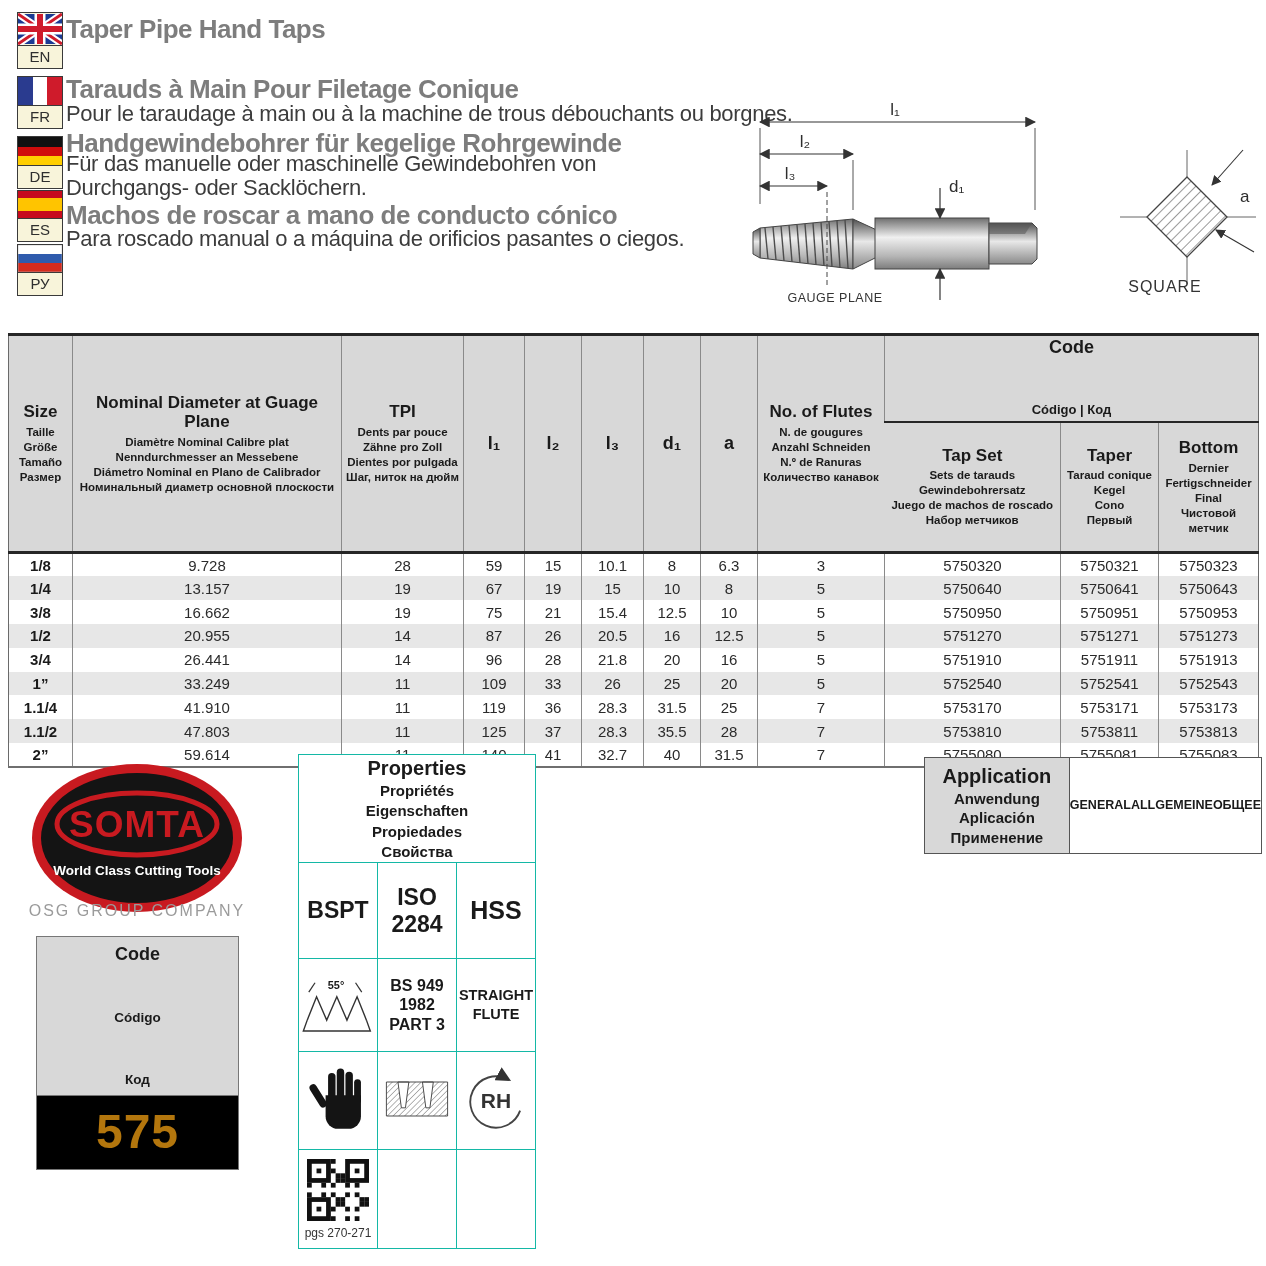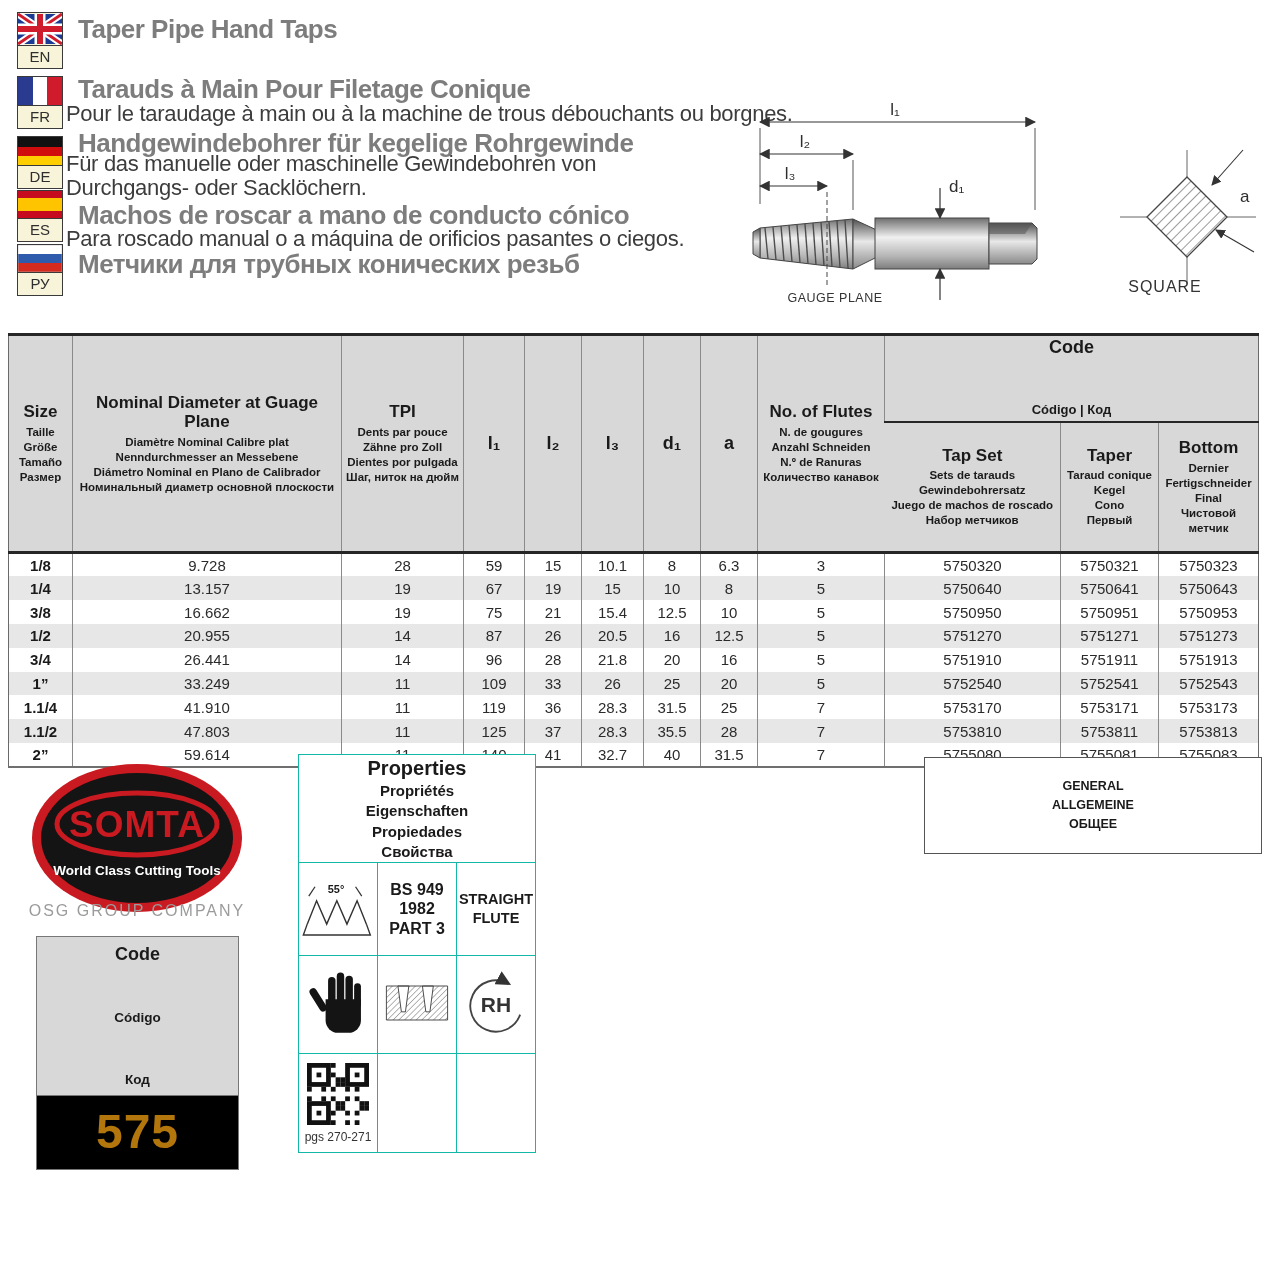--- a/index.html
+++ b/index.html
@@ -5,21 +5,21 @@
   * { margin:0; padding:0; box-sizing:border-box; }
   html,body { background:#ffffff; }
   .page {
     position:relative; width:1266px; height:1266px; background:#ffffff;
     font-family:"Liberation Sans", sans-serif; color:#2e2e2e; overflow:hidden;
   }
   
   .flag-block { position:absolute; left:17px; width:46px; border:1.5px solid #3a3a3a; background:#f8f4da; }
   .flag-block svg { display:block; width:100%; }
   .flag-label { border-top:1.5px solid #3a3a3a; text-align:center; font-size:15px; color:#2e2e2e; padding:2px 0 3px; background:#f8f4da; }
-  .lang-title { position:absolute; left:66px; font-size:26px; font-weight:bold; color:#7d7d7d; letter-spacing:-0.5px; white-space:nowrap;margin-left:12px; }
+  .lang-title { position:absolute; left:66px; font-size:26px; font-weight:bold; color:#7d7d7d; letter-spacing:-0.5px; white-space:nowrap; }
   .lang-sub { position:absolute; left:66px; font-size:22px; color:#3c3c3c; letter-spacing:-0.3px; line-height:24px; }
   
   .diagram { position:absolute; left:735px; top:92px; }
   .dim-text { font-size:17px; fill:#2e2e2e; }
   .small-text { font-size:12.5px; fill:#333; letter-spacing:0.5px; }
   
   table.spec { position:absolute; left:8px; top:333px; width:1250px; border-collapse:collapse; table-layout:fixed;
     border-left:1px solid #6a6a6a; border-right:1px solid #6a6a6a;
     border-top:3px solid #262626; border-bottom:2px solid #6f6f6f; }
   table.spec th, table.spec td { border-left:1px solid #8a8a8a; }
@@ -49,21 +49,21 @@
   .ph1 { font-size:20px; font-weight:bold; color:#1a1a1a; line-height:1.3; }
   .ph2 { font-size:15px; font-weight:bold; color:#1a1a1a; line-height:1.35; }
   .pcell-big { font-size:23px; font-weight:bold; color:#1a1a1a; line-height:1.15; }
   .pcell-med { font-size:16px; font-weight:bold; color:#1a1a1a; line-height:1.2; }
   .pcell-sm { font-size:14.5px; font-weight:bold; color:#1a1a1a; line-height:1.3; }
   tr.pr1 td { height:96px; } tr.pr2 td { height:93px; } tr.pr3 td { height:98px; } tr.pr4 td { height:99px; }
   .qr-caption { font-size:12px; color:#333; margin-top:1px; }
   
   .app-box { position:absolute; left:924px; top:757px; width:338px; height:97px; border:1px solid #555; display:flex; }
   .app-left { width:238px; background:#d8d8d8; border-right:1px solid #555; display:flex; flex-direction:column; justify-content:center; align-items:center; }
-  .app-right { flex:1; background:#fff; display:flex; flex-direction:column; justify-content:center; align-items:center; }
+  .app-right { flex:1; background:#fff; display:flex; flex-direction:row; justify-content:center; align-items:center; }
   .app-t1 { font-size:20px; font-weight:bold; color:#1a1a1a; line-height:1.25; }
   .app-t2 { font-size:15px; font-weight:bold; color:#1a1a1a; line-height:1.3; }
   .app-v { font-size:12.5px; font-weight:bold; color:#1a1a1a; line-height:1.5; }
 </style>
 </head>
 <body>
 
 <div class="page">
 
   <div class="flag-block" style="top:12px;">
@@ -113,21 +113,20 @@
 
   <div class="flag-block" style="top:244px;">
     <svg viewBox="0 0 44 27" height="27">
       <rect width="44" height="9" fill="#fff"></rect>
         <rect y="9" width="44" height="9" fill="#2f5bad"></rect>
         <rect y="18" width="44" height="9" fill="#d52b1e"></rect>
       <rect width="44" height="27" fill="none" stroke="#bbb" stroke-width="0.6"></rect>
     </svg>
     <div class="flag-label">РУ</div>
   </div>
-  <div class="lang-title" style="top:249px;">Метчики для трубных конических резьб</div>
 
   <svg class="diagram" width="531" height="218" viewBox="0 0 531 218">
     <defs>
       <marker id="arr" viewBox="0 0 10 10" refX="9" refY="5" markerWidth="9" markerHeight="9" orient="auto-start-reverse">
         <path d="M0,0 L10,5 L0,10 z" fill="#333"></path>
       </marker>
       <linearGradient id="mg" x1="0" y1="0" x2="0" y2="1">
         <stop offset="0" stop-color="#6f6f6f"></stop>
           <stop offset="0.38" stop-color="#f0f0f0"></stop>
           <stop offset="0.75" stop-color="#b5b5b5"></stop>
@@ -437,20 +436,32 @@
     <tbody>
         <tr>
           <td colspan="3" class="props-head">
       <div class="ph1">Properties</div>
       <div class="ph2">Propriétés</div>
       <div class="ph2">Eigenschaften</div>
       <div class="ph2">Propiedades</div>
       <div class="ph2">Свойства</div>
     </td>
         </tr>
+    <tr class="pr1">
+      <td>
+            <div class="pcell-big">BSPT</div>
+          </td>
+      <td>
+        <div class="pcell-big">ISO</div>
+        <div class="pcell-big">2284</div>
+      </td>
+      <td>
+            <div class="pcell-big" style="font-size:25px;">HSS</div>
+          </td>
+    </tr>
     <tr class="pr2">
       <td>
         <svg width="74" height="66" viewBox="0 0 95 80">
           <path d="M10,26 L18,14" stroke="#333" stroke-width="1.6" fill="none"></path>
           <path d="M70,14 L78,26" stroke="#333" stroke-width="1.6" fill="none"></path>
           <text x="45" y="22" text-anchor="middle" font-size="14" font-weight="bold" fill="#1a1a1a">55°</text>
           <path d="M8,62 L20,32 L33,62 L46,32 L59,62 L72,32 L84,62" stroke="#333" stroke-width="1.8" fill="none"></path>
           <path d="M8,62 L3,76 L89,76 L84,62" stroke="#333" stroke-width="1.8" fill="none"></path>
         </svg>
       </td>
@@ -546,20 +557,26 @@
             </svg>
         <div class="qr-caption">pgs 270-271</div>
       </td>
       <td></td>
       <td></td>
     </tr>
   </tbody>
     </table>
 
   <div class="app-box">
+    <div class="app-left">
+      <div class="app-t1">Application</div>
+      <div class="app-t2">Anwendung</div>
+      <div class="app-t2">Aplicación</div>
+      <div class="app-t2">Применение</div>
+    </div>
     <div class="app-right">
       <div class="app-v">GENERAL</div>
       <div class="app-v">ALLGEMEINE</div>
       <div class="app-v">ОБЩЕЕ</div>
     </div>
   </div>
 
 </div>
 
 </body></html>

